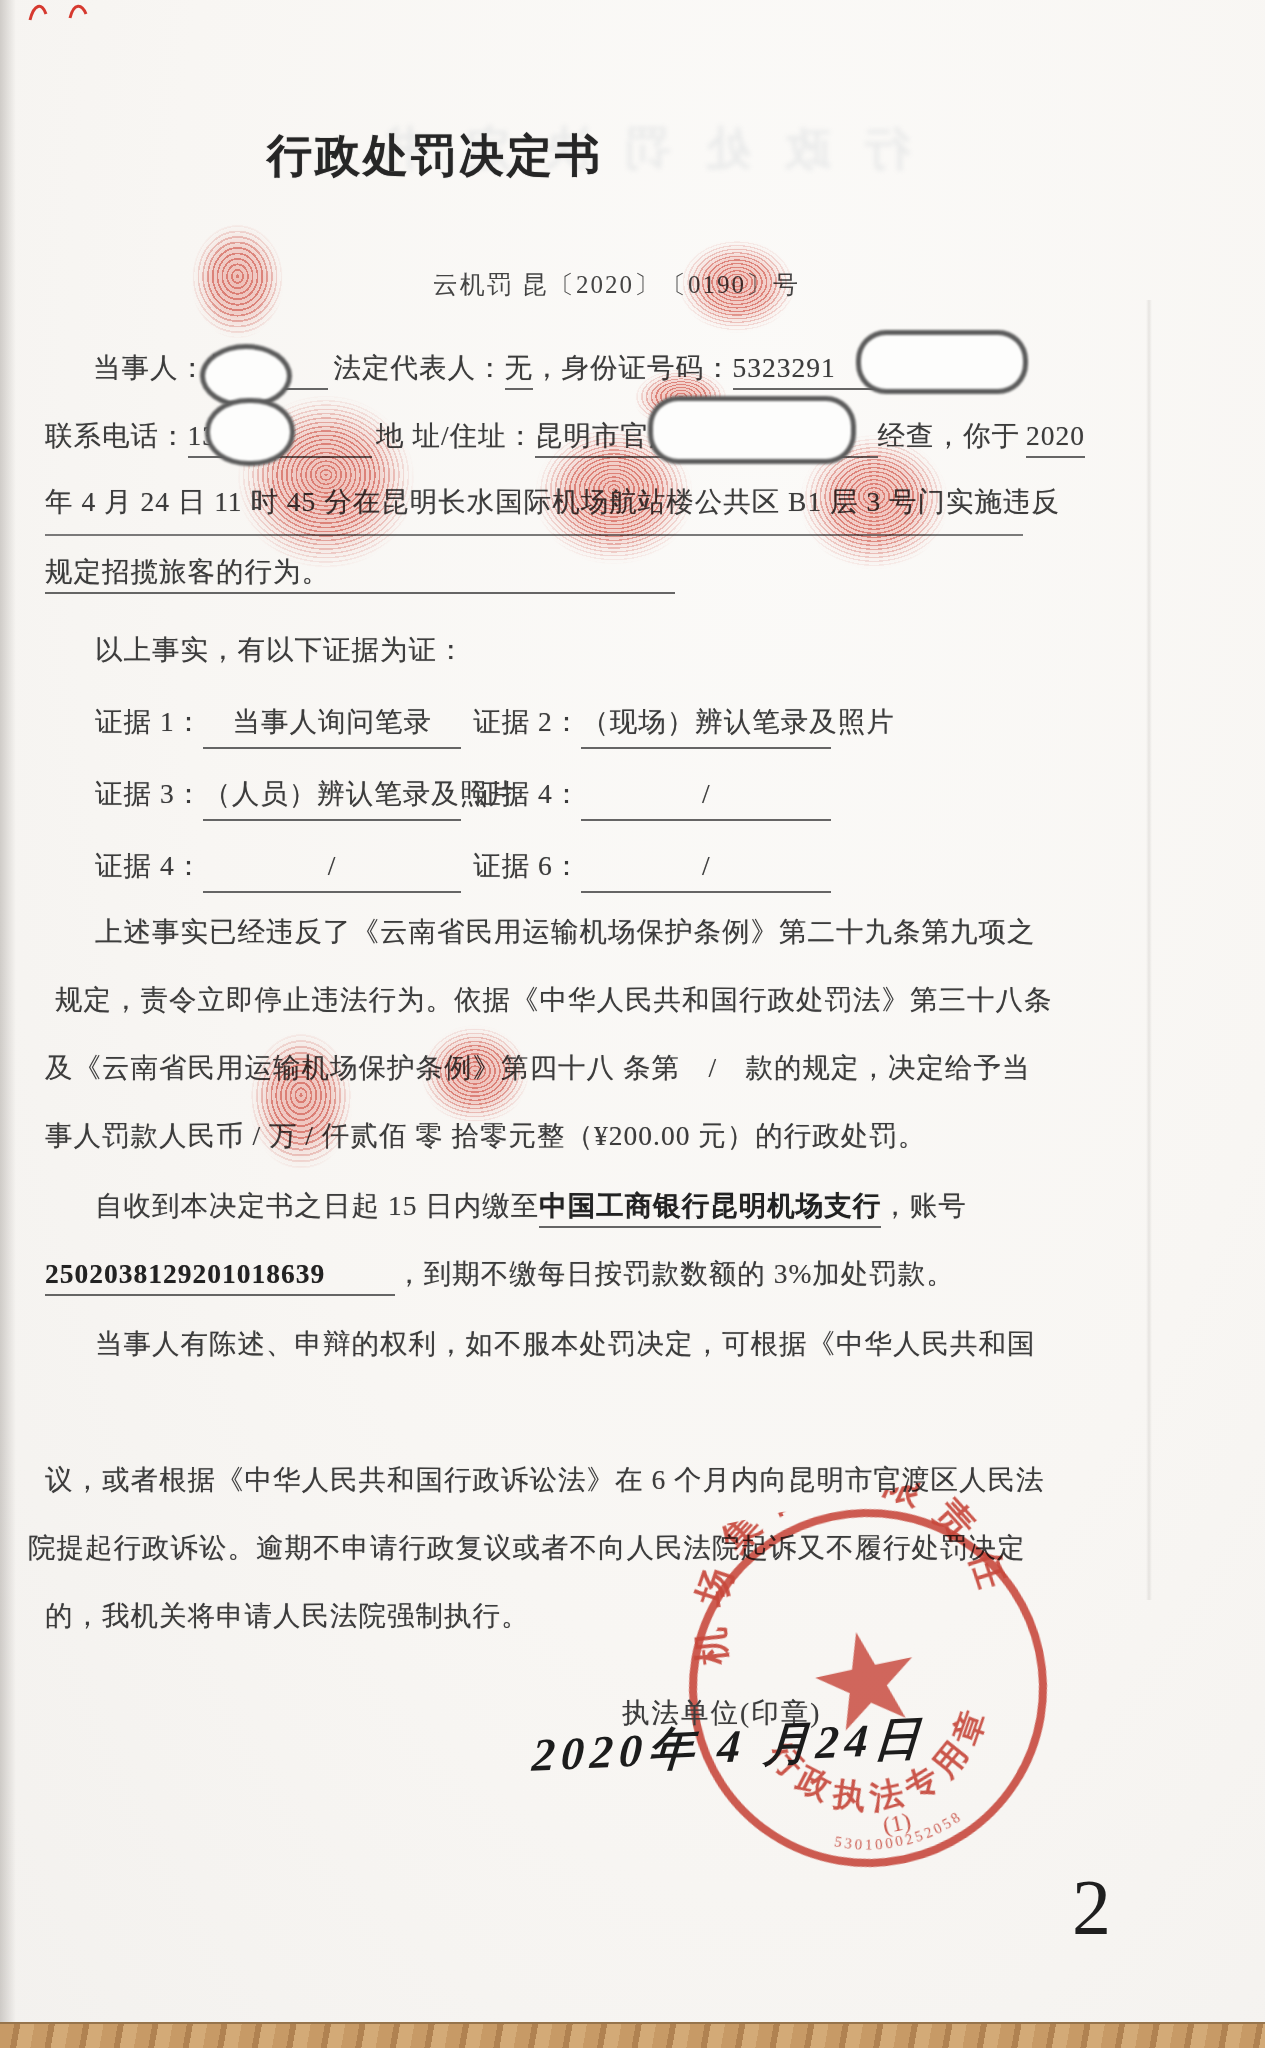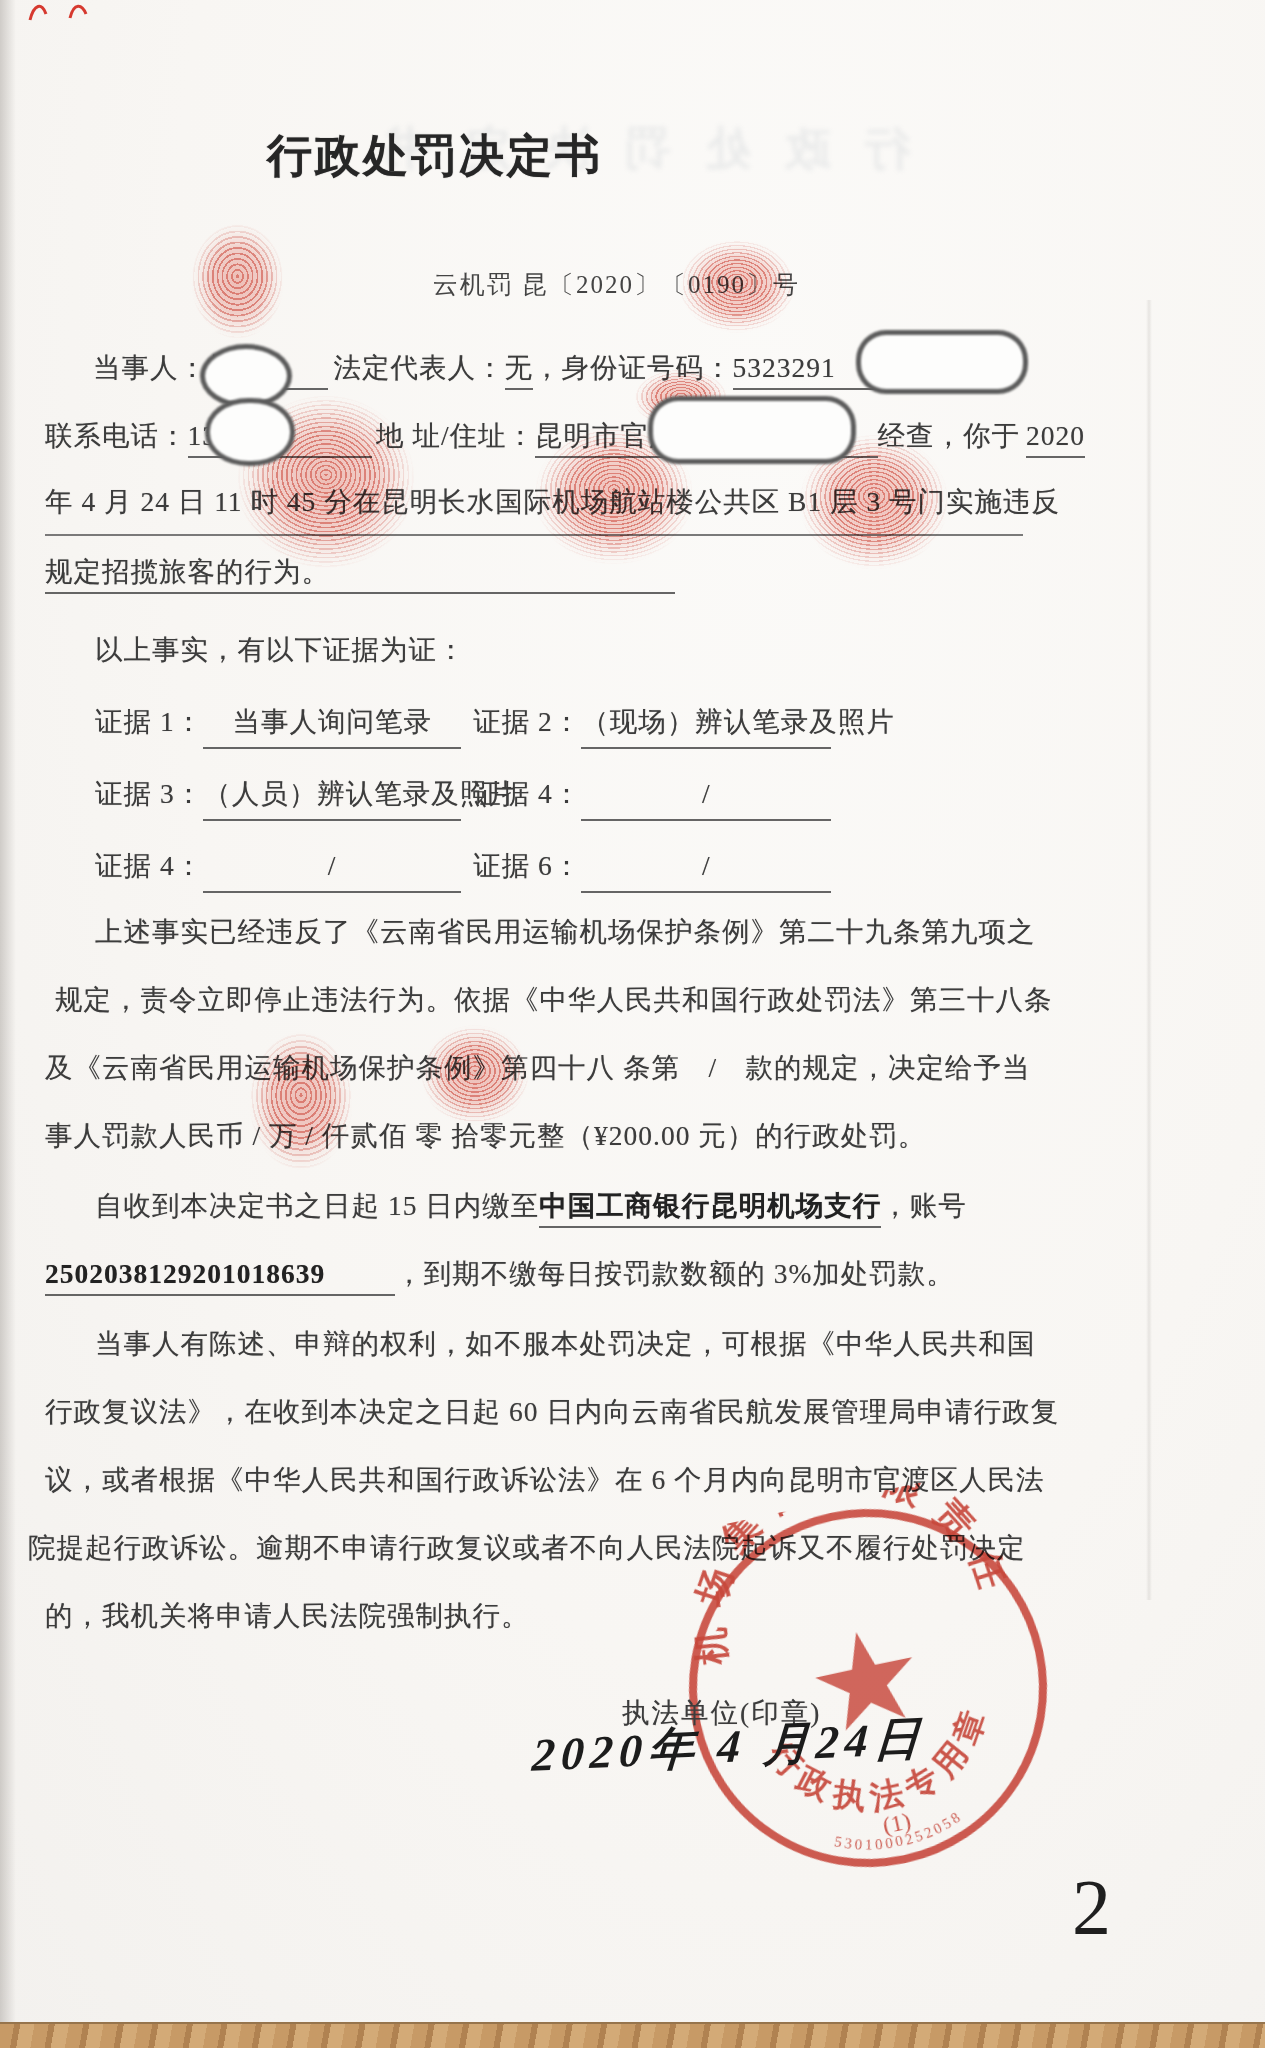--- a/index.html
+++ b/index.html
@@ -130,21 +130,20 @@
   <div class="abs txt" style="left:45px;top:1116px;width:985px;">事人罚款人民币 / 万 / 仟贰佰 零 拾零元整（¥200.00 元）的行政处罚。</div>
 
   <div class="abs txt" style="left:45px;top:1186px;width:1000px;">
     <span class="gap" style="width:50px;"></span><span>自收到本决定书之日起 15 日内缴至</span><span class="u bank">中国工商银行昆明机场支行</span><span>，账号</span>
   </div>
   <div class="abs txt" style="left:45px;top:1254px;width:1000px;">
     <span class="u bank"><span>2502038129201018639</span><span class="gap" style="width:70px;"></span></span><span>，到期不缴每日按罚款数额的 3%加处罚款。</span>
   </div>
 
   <div class="abs txt" style="left:45px;top:1324px;width:985px;"><span class="gap" style="width:50px;"></span><span>当事人有陈述、申辩的权利，如不服本处罚决定，可根据《中华人民共和国</span></div>
-  <div class="abs txt" style="left:45px;top:1392px;width:985px;">行政复议法》，在收到本决定之日起 60 日内向云南省民航发展管理局申请行政复</div>
   <div class="abs txt" style="left:45px;top:1460px;width:985px;text-align:center;">议，或者根据《中华人民共和国行政诉讼法》在 6 个月内向昆明市官渡区人民法</div>
   <div class="abs txt" style="left:28px;top:1528px;width:985px;">院提起行政诉讼。逾期不申请行政复议或者不向人民法院起诉又不履行处罚决定</div>
   <div class="abs txt" style="left:45px;top:1596px;width:985px;">的，我机关将申请人民法院强制执行。</div>
 
   <div class="abs txt sig unit-label" style="left:582px;top:1693px;margin-left:40px;">执法单位(印章)</div>
   <div class="abs handdate" style="left:532px;top:1716px;">2020年 4 月24日</div>
 
   <div class="abs sealbox" style="left:678px;top:1498px;width:380px;height:380px;">
     <svg width="380" height="380" viewBox="0 0 380 380">
       <defs>

